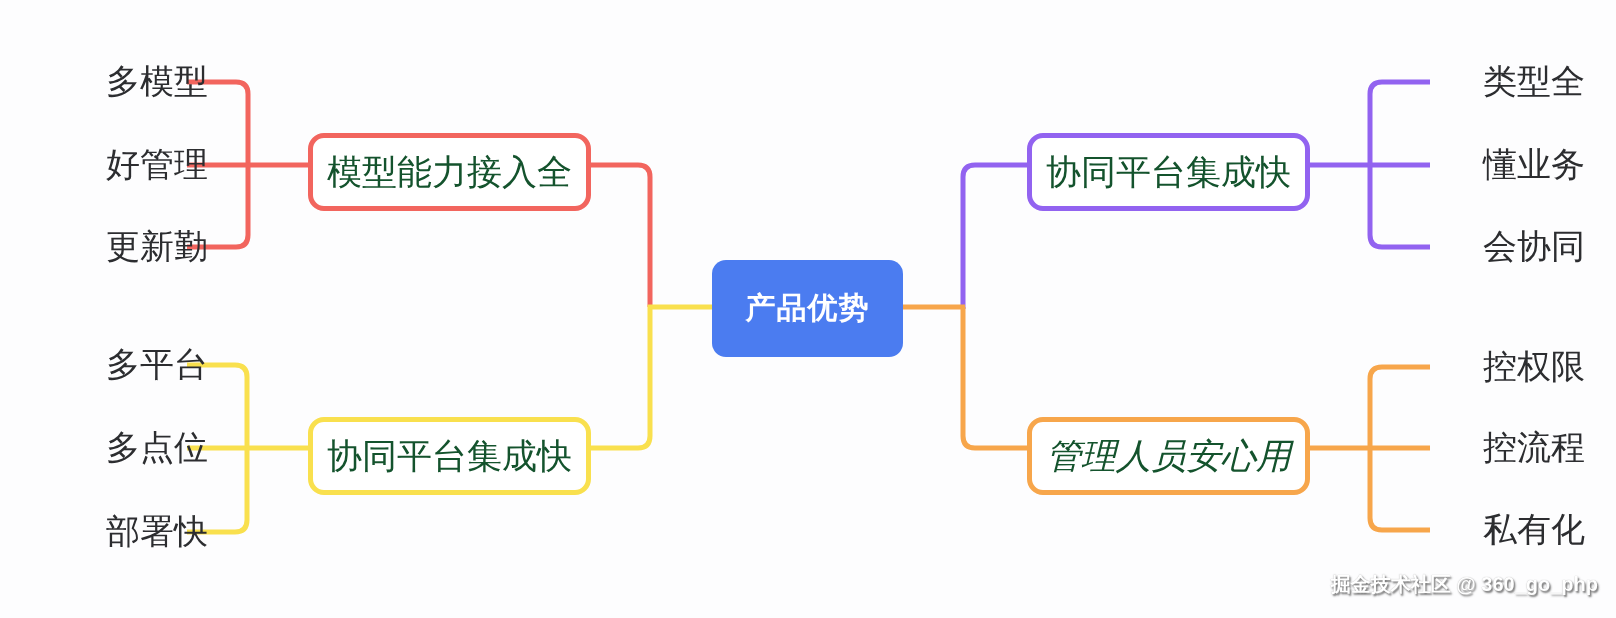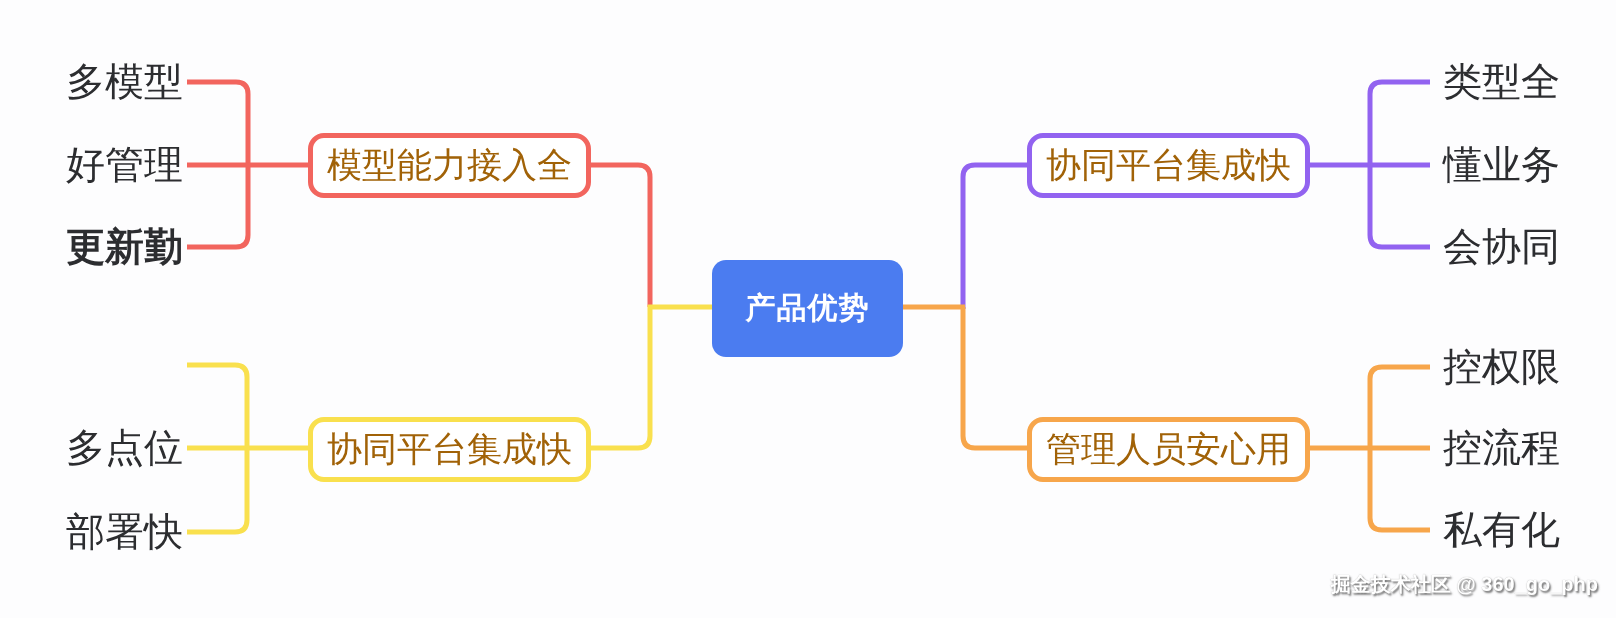--- a/index.html
+++ b/index.html
@@ -41,45 +41,46 @@
     left: 712px;
     top: 260px;
     width: 191px;
     height: 97px;
     border-radius: 14px;
     font-size: 30px;
     font-weight: 700;
     letter-spacing: 1px;
   }
   .branch-box {
-    height: 65px;
+    height: 78px;
     width: 283px;
     background: #ffffff;
     border-style: solid;
     border-width: 5px;
     border-radius: 16px;
     font-size: 35px;
     font-weight: 500;
-    color: #a16207;
+    color: #14532d;
   }
   .box-tl { left: 308px; top: 133px; }
   .box-bl { left: 308px; top: 417px; }
   .box-tr { left: 1027px; top: 133px; }
   .box-br { left: 1027px; top: 417px; }
   .leaf {
     position: absolute;
     transform: translateY(-50%);
-    font-size: 39px;
+    font-size: 34px;
     font-weight: 500;
     color: #2c2d30;
     white-space: nowrap;
+    margin-left: 40px;
   }
   .leaf-left  { left: 66px; }
   .leaf-right { left: 1443px; }
-  .lt0 { top: 82px; }  .lt1 { top: 165px; } .lt2 { top: 247px; font-weight: bold; }
+  .lt0 { top: 82px; }  .lt1 { top: 165px; } .lt2 { top: 247px; }
   .lb0 { top: 365px; } .lb1 { top: 448px; } .lb2 { top: 532px; }
   .rt0 { top: 82px; }  .rt1 { top: 165px; } .rt2 { top: 247px; }
   .rb0 { top: 367px; } .rb1 { top: 448px; } .rb2 { top: 530px; }
   .watermark {
     position: absolute;
     right: 18px;
     bottom: 20px;
     font-size: 20px;
     font-weight: 700;
     color: #ffffff;
@@ -112,26 +113,27 @@
     <path d="M 963 307 V 436 Q 963 448 975 448 H 1027" stroke="#f7a64b"></path>
     <path d="M 1308 448 H 1430" stroke="#f7a64b"></path>
     <path d="M 1430 367 H 1382 Q 1370 367 1370 379 V 518 Q 1370 530 1382 530 H 1430" stroke="#f7a64b"></path>
   </svg>
 
   <div class="node center-node" style="background-color: rgb(75, 124, 240); color: rgb(255, 255, 255);">产品优势</div>
 
   <div class="node branch-box box-tl" style="border-color: rgb(242, 101, 94);">模型能力接入全</div>
   <div class="node branch-box box-bl" style="border-color: rgb(249, 224, 78);">协同平台集成快</div>
   <div class="node branch-box box-tr" style="border-color: rgb(146, 99, 240);">协同平台集成快</div>
-  <div class="node branch-box box-br" style="border-color: rgb(247, 166, 75);">管理人员安心用</div>
+  <div class="node branch-box box-br" style="border-color: rgb(247, 166, 75); font-style: italic;">管理人员安心用</div>
 
   <div class="leaf leaf-left lt0">多模型</div>
   <div class="leaf leaf-left lt1">好管理</div>
   <div class="leaf leaf-left lt2">更新勤</div>
 
+  <div class="leaf leaf-left lb0">多平台</div>
   <div class="leaf leaf-left lb1">多点位</div>
   <div class="leaf leaf-left lb2">部署快</div>
 
   <div class="leaf leaf-right rt0">类型全</div>
   <div class="leaf leaf-right rt1">懂业务</div>
   <div class="leaf leaf-right rt2">会协同</div>
 
   <div class="leaf leaf-right rb0">控权限</div>
   <div class="leaf leaf-right rb1">控流程</div>
   <div class="leaf leaf-right rb2">私有化</div>

